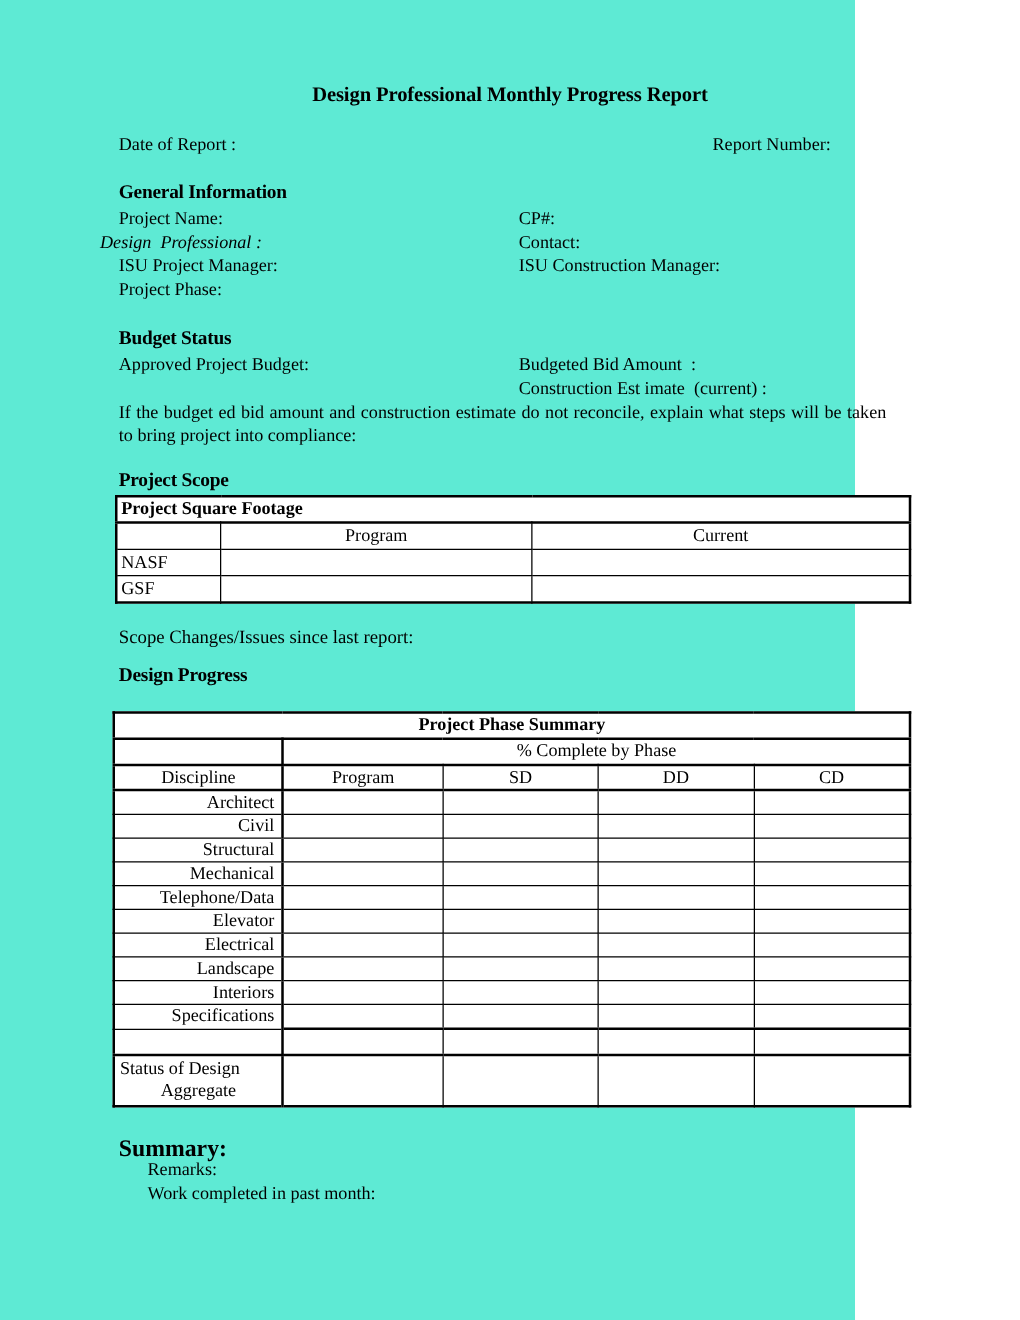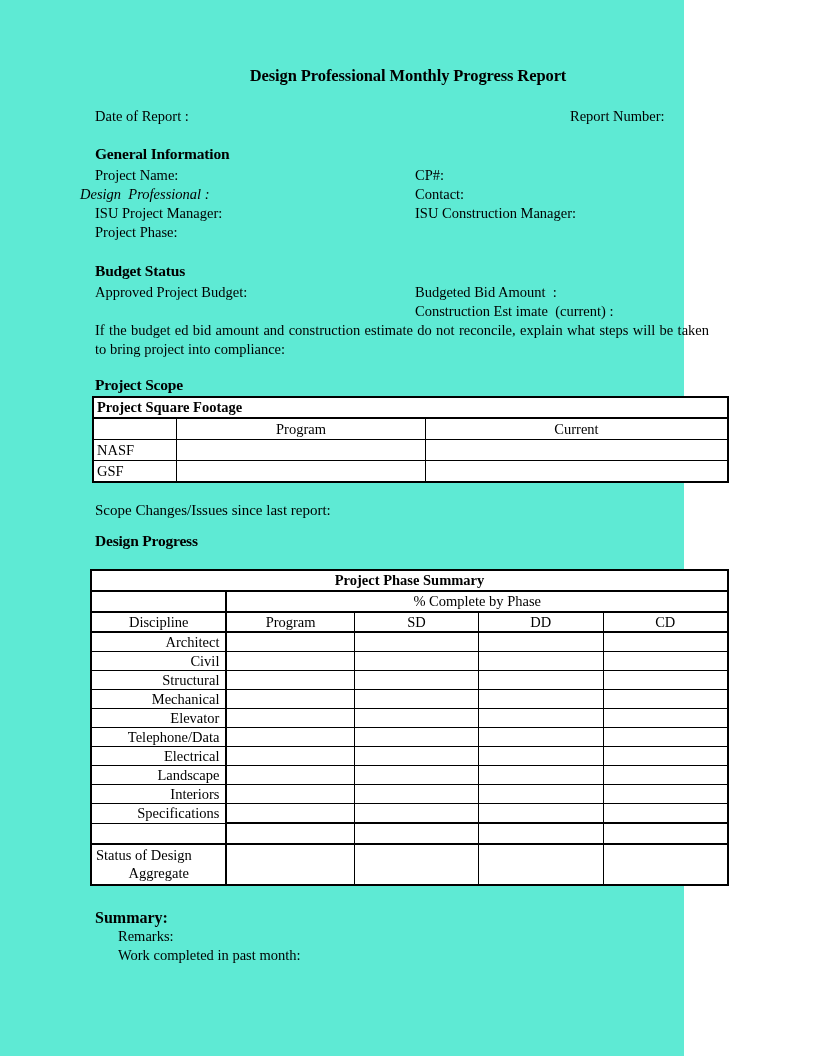--- a/index.html
+++ b/index.html
@@ -173,21 +173,21 @@
     margin-left: 24px;
   }
   #phase-table .agg-line2 { display: block; text-align: center; }
   #phase-table .agg-blank { border-top: 2px solid #000; }
 
   
   .summary-head {
     position: absolute;
     top: 909px;
     left: 95px;
-    font-size: 16px;
+    font-size: 19px;
     font-weight: bold;
   }
   .sum-l1 { top: 928px; left: 118px; }
   .sum-l2 { top: 947px; left: 118px; }
   .sum-l3 { top: 965px; left: 118px; }
 </style>
 </head>
 <body>
 
 <div class="page">
@@ -280,28 +280,28 @@
         <td class="phase-cell"></td>
       </tr>
       <tr>
         <td class="disc-name">Mechanical</td>
         <td class="phase-cell"></td>
         <td class="phase-cell"></td>
         <td class="phase-cell"></td>
         <td class="phase-cell"></td>
       </tr>
       <tr>
+        <td class="disc-name">Telephone/Data</td>
+        <td class="phase-cell"></td>
+        <td class="phase-cell"></td>
+        <td class="phase-cell"></td>
+        <td class="phase-cell"></td>
+      </tr>
+      <tr>
         <td class="disc-name">Elevator</td>
-        <td class="phase-cell"></td>
-        <td class="phase-cell"></td>
-        <td class="phase-cell"></td>
-        <td class="phase-cell"></td>
-      </tr>
-      <tr>
-        <td class="disc-name">Telephone/Data</td>
         <td class="phase-cell"></td>
         <td class="phase-cell"></td>
         <td class="phase-cell"></td>
         <td class="phase-cell"></td>
       </tr>
       <tr>
         <td class="disc-name">Electrical</td>
         <td class="phase-cell"></td>
         <td class="phase-cell"></td>
         <td class="phase-cell"></td>

